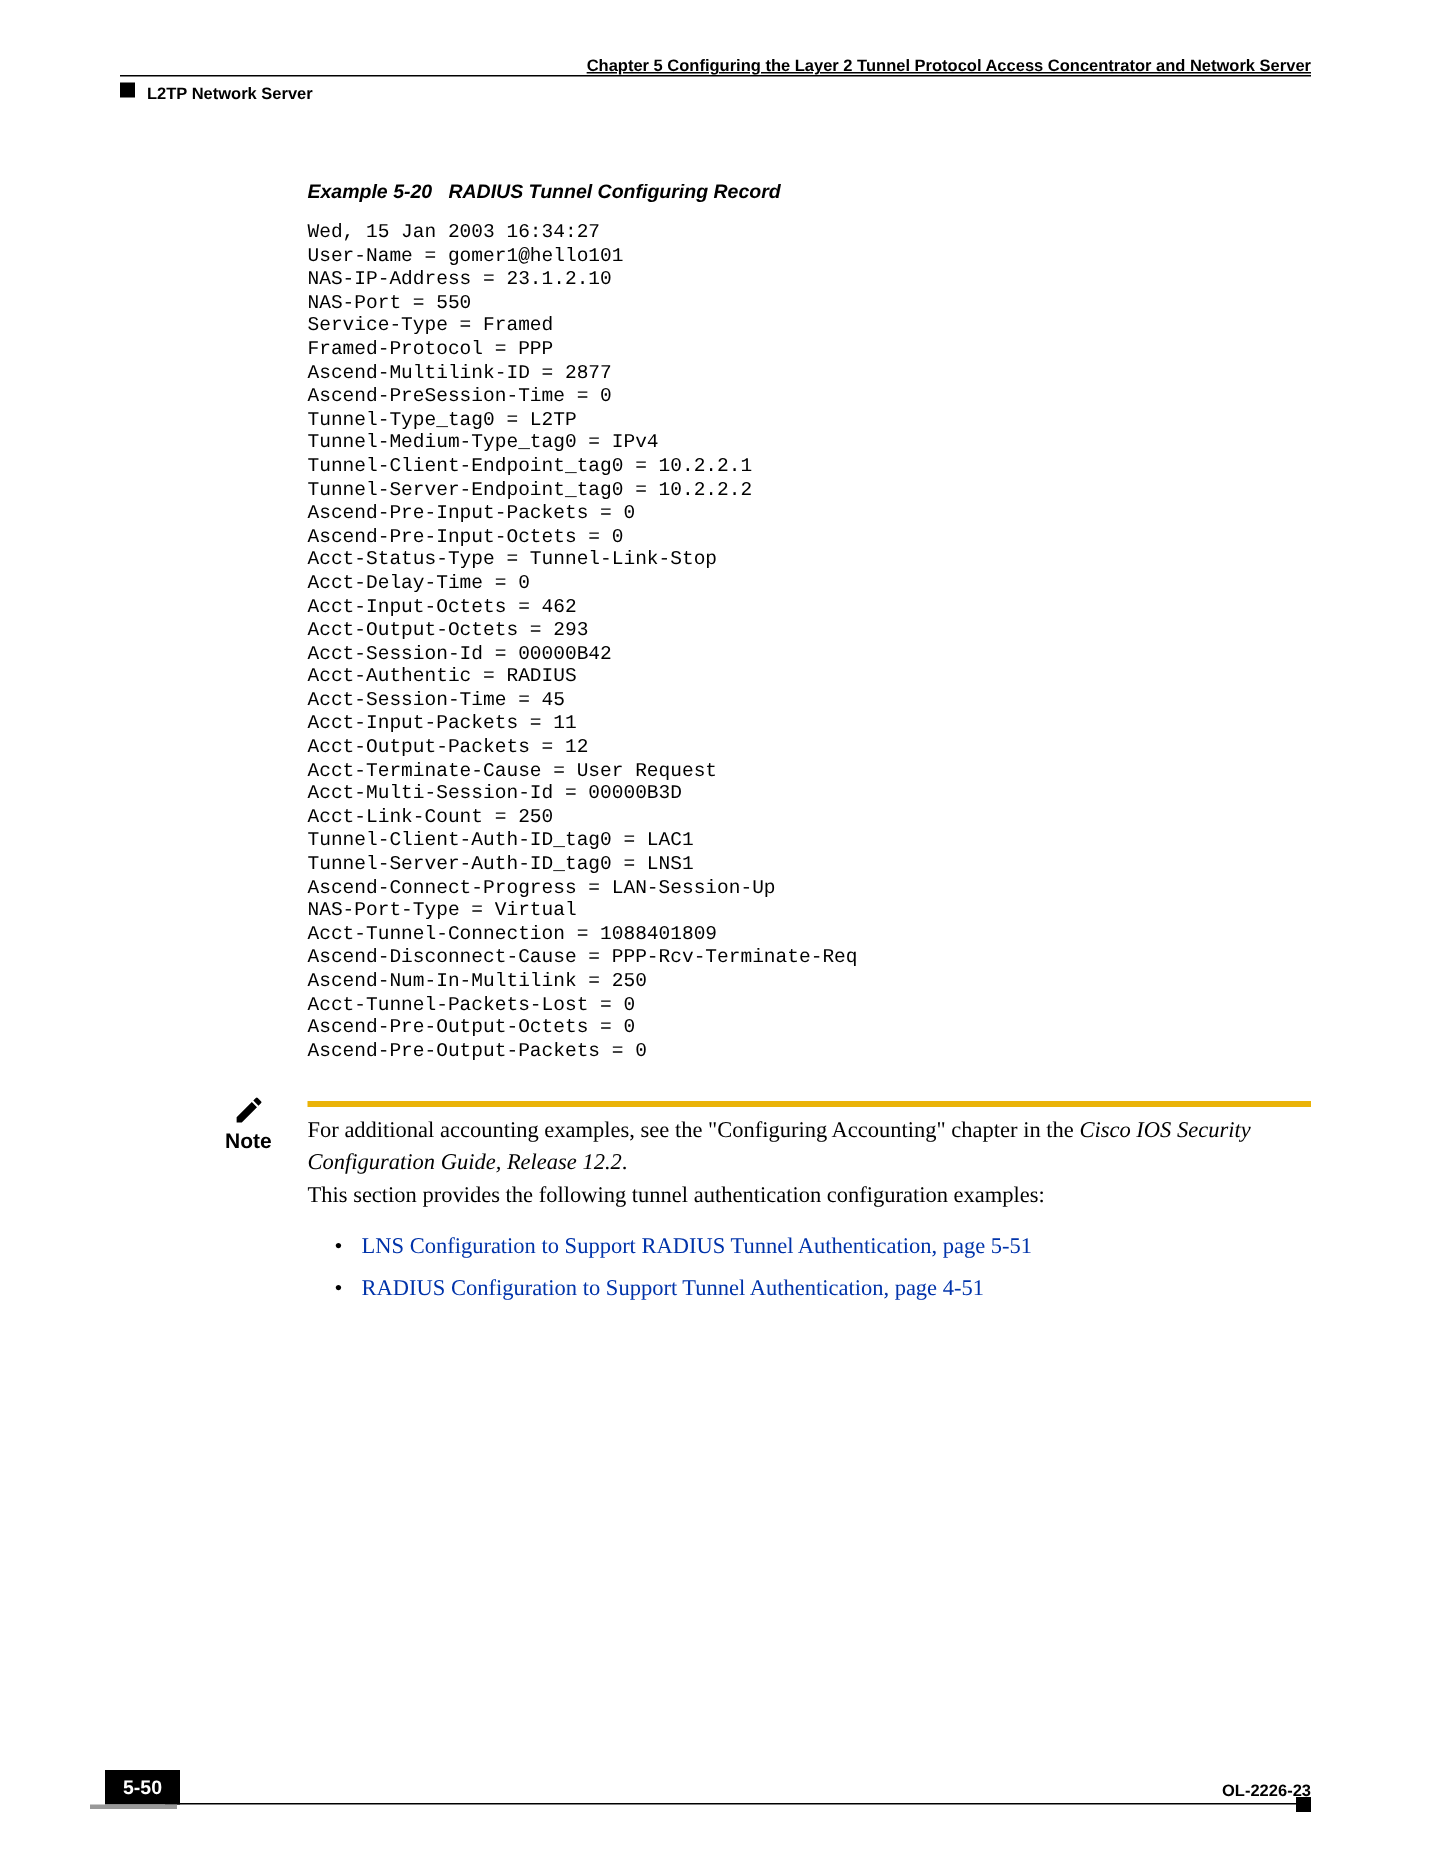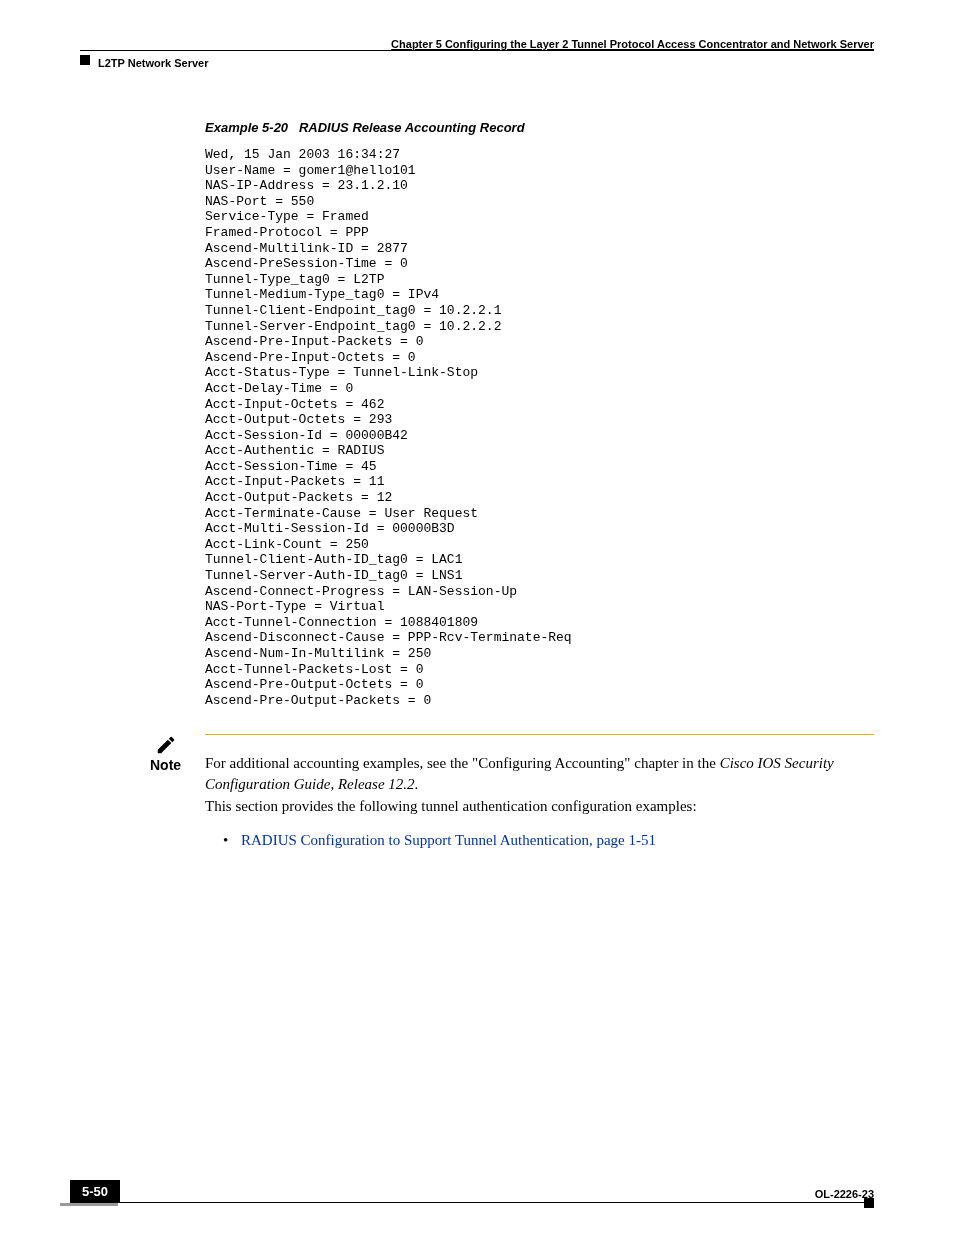--- a/index.html
+++ b/index.html
@@ -87,22 +87,22 @@
     margin-top: 20px;
   }
   .pen-icon {
     position: absolute;
     top: -3px;
     left: 5px;
   }
   .note-text {
     font-size: 15px;
     line-height: 1.4;
-    border-top: 1px solid #eab308;
-    padding-top: 18px;
+    border-top: 4px solid #eab308;
+    padding-top: 6px;
     flex: 1;
     margin-top: 18px;
   }
   .note-text .italic {
     font-style: italic;
   }
   .h2 {
     font-family: Arial, Helvetica, sans-serif;
     font-weight: bold;
     font-size: 21px;
@@ -196,21 +196,21 @@
 <div class="header">
   <div class="header-right">Chapter 5      Configuring the Layer 2 Tunnel Protocol Access Concentrator and Network Server</div>
 </div>
 <div class="header-rule"></div>
 <div class="section-marker"></div>
 <div style="position:absolute; top:57px; left:98px; font-family:Arial,Helvetica,sans-serif; font-weight:bold; font-size:11px;">L2TP Network Server</div>
 
 <div class="content">
 
   <div class="example-title">
-    <span class="label">Example 5-20</span>&nbsp;&nbsp;&nbsp;<span class="text">RADIUS Release Accounting Record</span>
+    <span class="label">Example 5-20</span>&nbsp;&nbsp;&nbsp;<span class="text">RADIUS Tunnel Configuring Record</span>
   </div>
 
   <pre class="code-block">Wed, 15 Jan 2003 16:34:27
 User-Name = gomer1@hello101
 NAS-IP-Address = 23.1.2.10
 NAS-Port = 550
 Service-Type = Framed
 Framed-Protocol = PPP
 Ascend-Multilink-ID = 2877
 Ascend-PreSession-Time = 0
@@ -254,21 +254,22 @@
     </div>
     <div class="note-text">
       <span>For additional accounting examples, see the "Configuring Accounting" chapter in the </span><span class="italic">Cisco IOS Security Configuration Guide, Release 12.2</span><span>.</span>
     </div>
   </div>
 
 
   <div class="body-text">This section provides the following tunnel authentication configuration examples:</div>
 
   <ul class="bullet-list">
-    <li><a class="link" href="#">RADIUS Configuration to Support Tunnel Authentication, page 1-51</a></li>
+    <li><a class="link" href="#">LNS Configuration to Support RADIUS Tunnel Authentication, page 5-51</a></li>
+    <li><a class="link" href="#">RADIUS Configuration to Support Tunnel Authentication, page 4-51</a></li>
   </ul>
 
 </div>
 
 <div class="footer">
   <div class="footer-rule"></div>
   <div class="page-num-box">5-50</div>
   <div class="footer-bar-shadow"></div>
   <div class="footer-right">OL-2226-23</div>
 </div>

